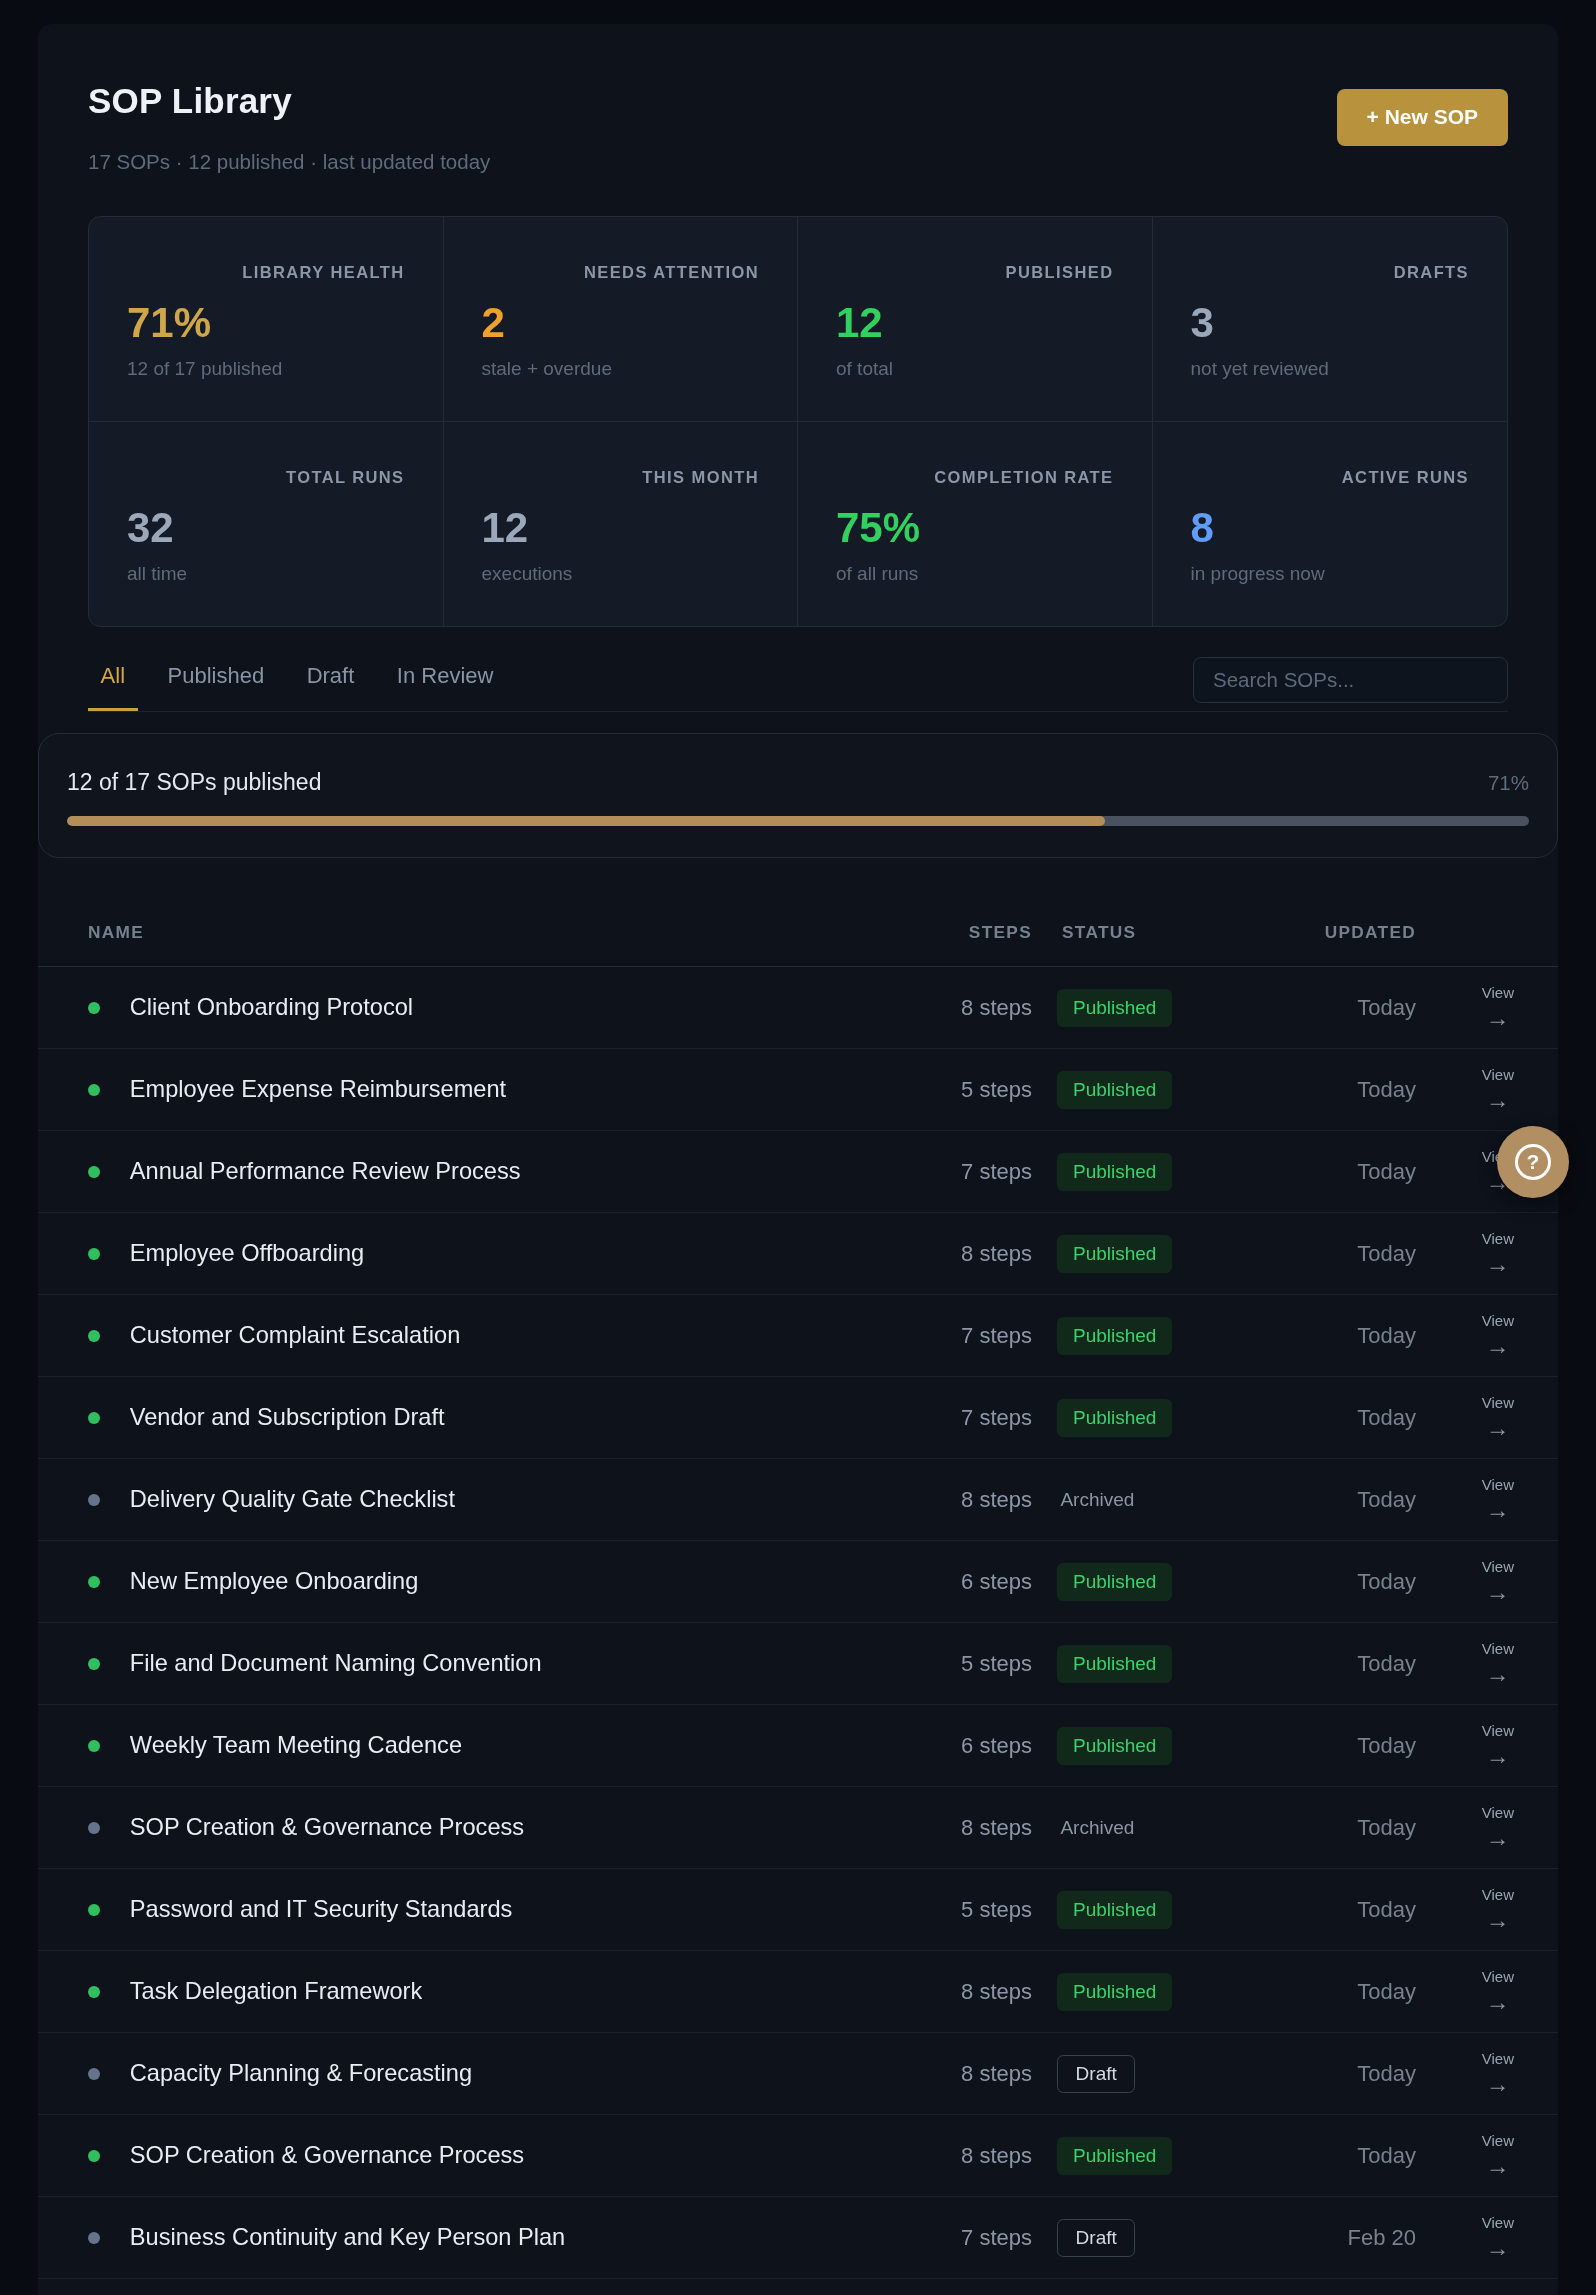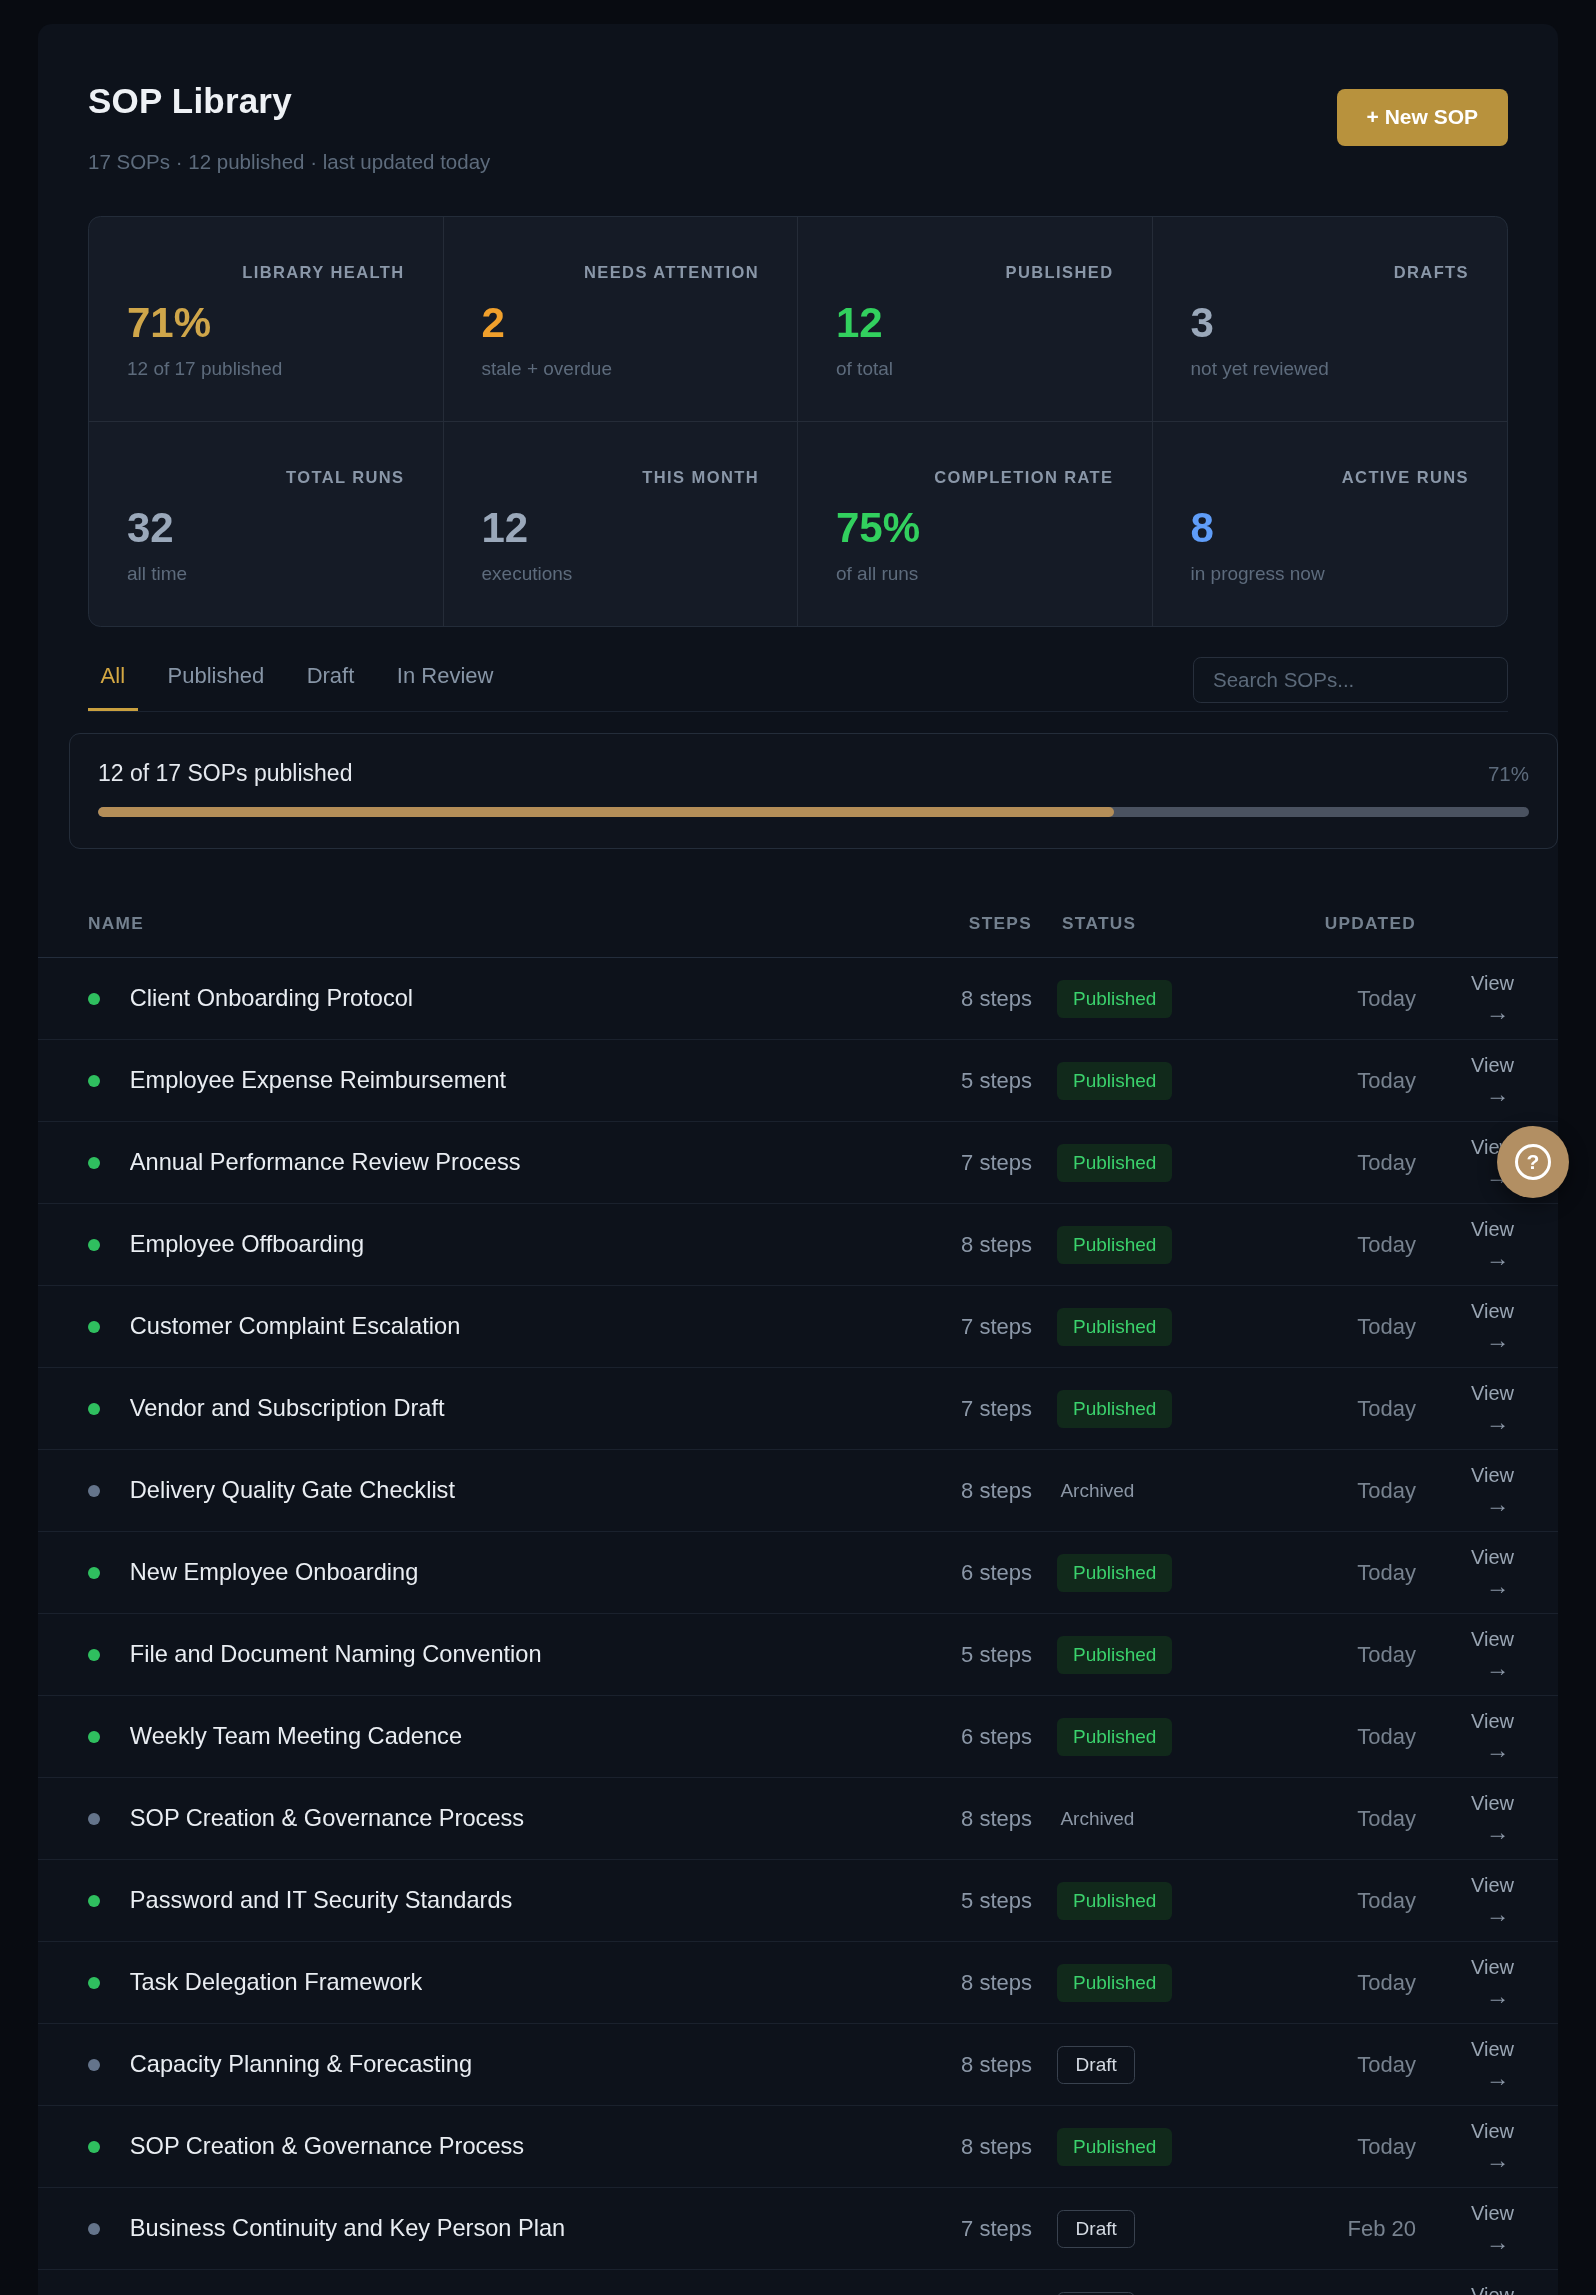--- a/index.html
+++ b/index.html
@@ -64,23 +64,22 @@
     background: #0e141d; border: 0.8px solid #272f3c; border-radius: 7.9px;
     color: #cbd4df; font-size: 20.5px; font-family: inherit;
     padding: 0 19px; outline: none;
   }
   .search-input::placeholder { color: #5c6a7a; }
   
   .progress-card {
     margin-top: 20.5px;
     background: #0f141d;
     border: 0.8px solid #242d3a;
-    border-radius: 11px;
-    padding: 26px 28px 31px 28px;
-    margin-left: 31px;
+    border-radius: 21px;
+    padding: 35px 28px 31px 28px;
   }
   .progress-head { display: flex; justify-content: space-between; align-items: baseline; }
   .progress-label { color: #e5e9ef; font-size: 23px; }
   .progress-pct { color: #5d6b7c; font-size: 20.5px; }
   .progress-track {
     margin-top: 20.5px; height: 10.2px; border-radius: 5.5px; background: #4a5260;
     overflow: hidden;
   }
   .progress-fill { height: 100%; border-radius: 5.5px; background: #b48e58; }
   
@@ -107,21 +106,21 @@
   .dot--gray  { background: #64748b; }
   .row-name { color: #e9edf2; font-size: 23.6px; white-space: nowrap; overflow: hidden; }
   .steps { color: #8b97a7; font-size: 22px; text-align: right; }
   .status { padding-left: 6.3px; }
   .badge { display: inline-block; font-size: 19px; border-radius: 6.3px; }
   .badge--published { background: #11291b; color: #3bd26c; padding: 7.9px 15.7px; }
   .badge--draft { background: transparent; color: #d4dae2; border: 1.6px solid #39424f; padding: 7px 17.3px; }
   .badge--archived { background: transparent; color: #8b96a5; padding: 7.9px 3.1px; }
   .updated { color: #77828f; font-size: 22px; text-align: right; }
   .view { display: flex; flex-direction: column; align-items: flex-end; gap: 4.7px; cursor: pointer; }
-  .view-label { color: #99a5b3; font-size: 20px; }
+  .view-label { color: #99a5b3; font-size: 15px; }
   .view-arrow { color: #8b97a7; font-size: 23.6px; padding-right: 4.7px; }
   
   .help-fab {
     position: absolute; top: 1102px; right: -11px;
     width: 72px; height: 72px; border-radius: 50%;
     background: #b28f63; border: none; cursor: pointer;
     display: flex; align-items: center; justify-content: center;
     box-shadow: 0 6.3px 19px rgba(0,0,0,0.45);
   }
   .help-icon {

